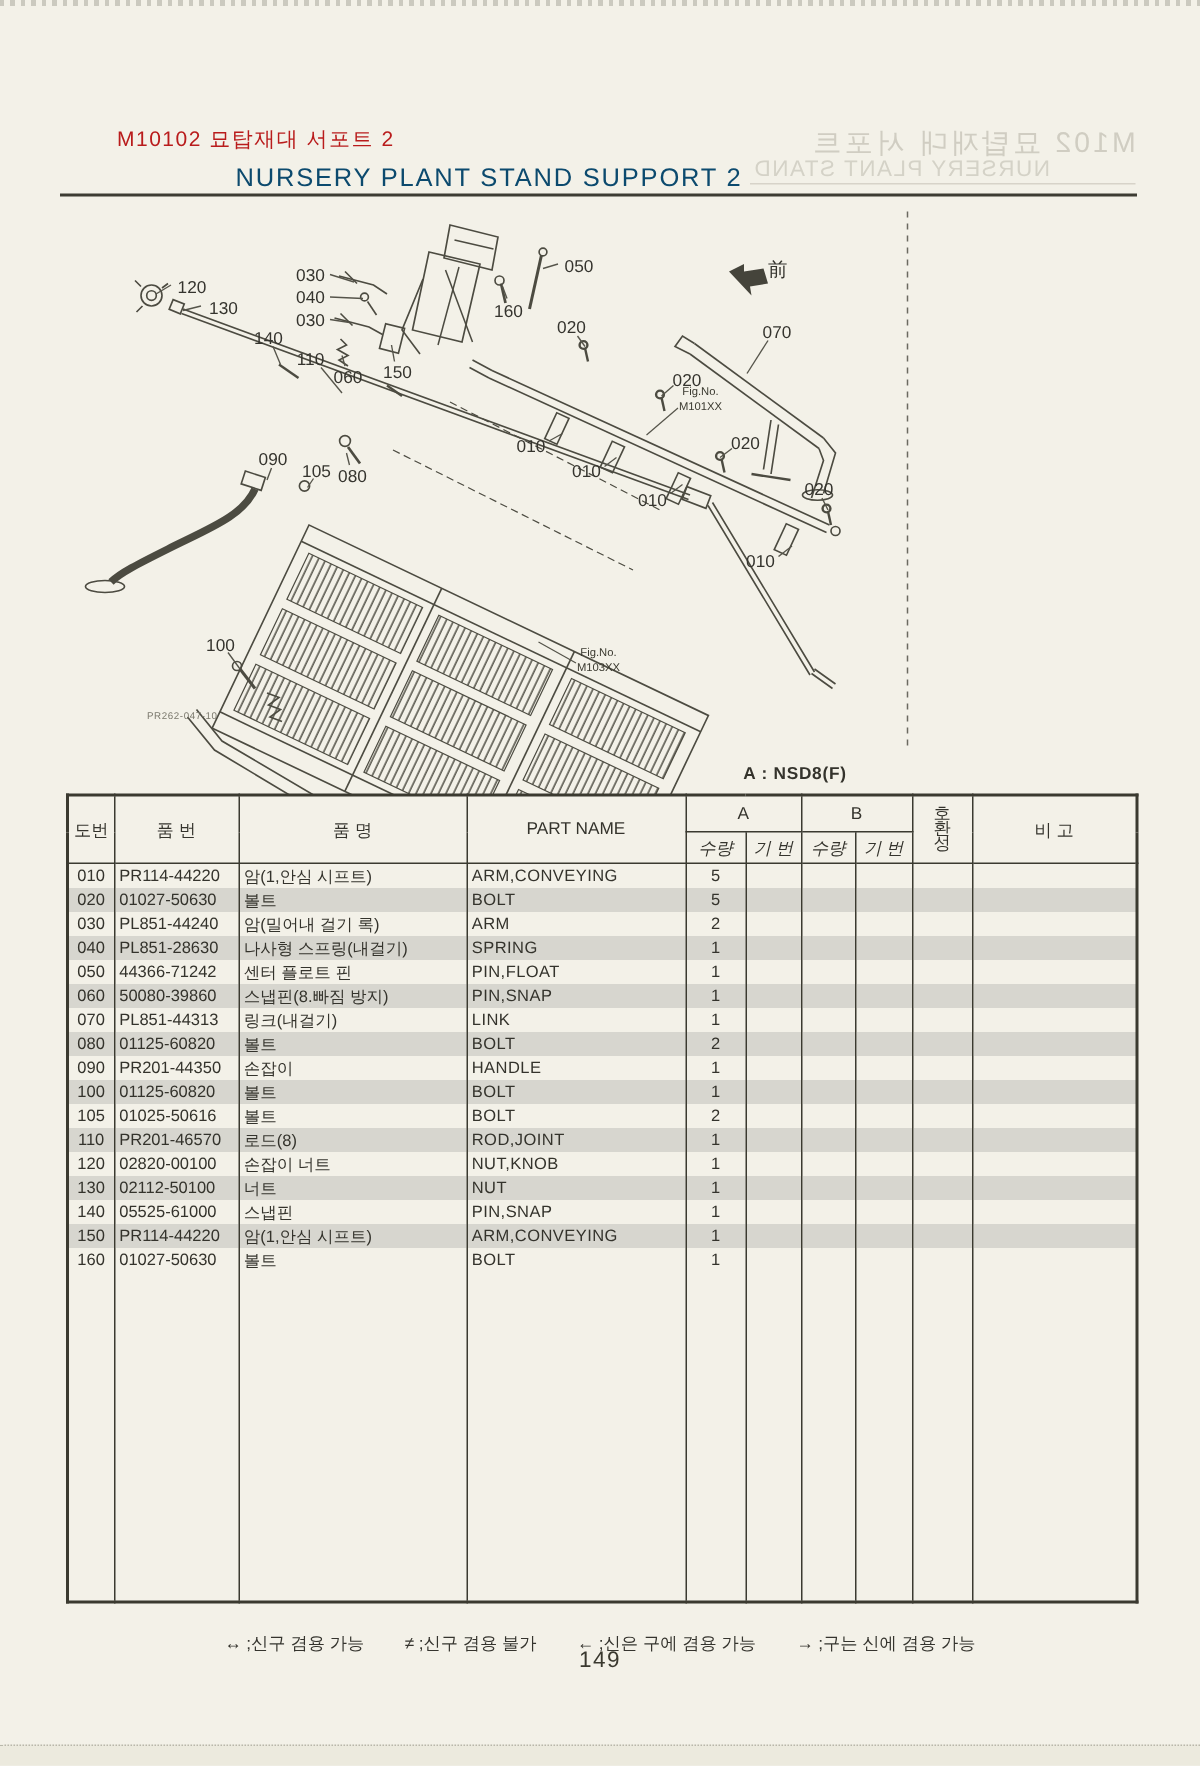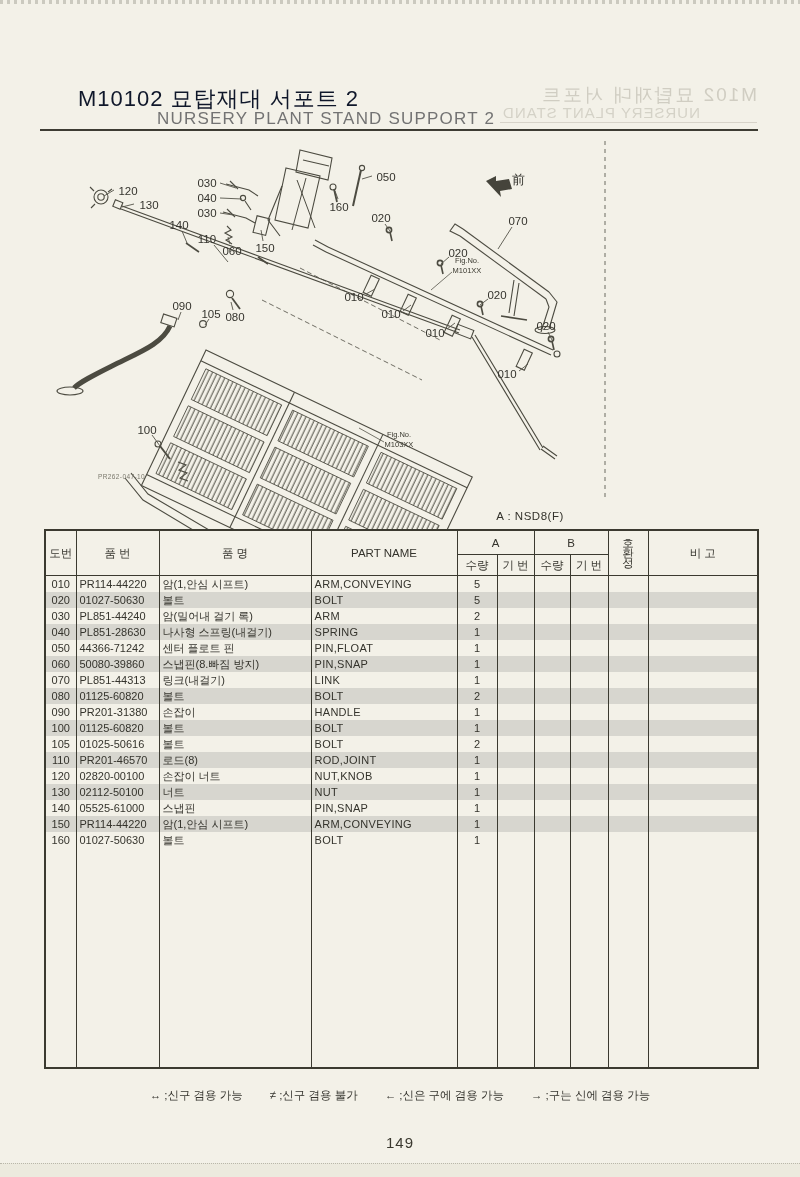--- a/index.html
+++ b/index.html
@@ -8,59 +8,59 @@
     background:#f3f1e8;
     font-family:"Liberation Sans","DejaVu Sans",sans-serif;
     color:#34332c;
   }
   .speckle-top{position:absolute;left:0;top:0;width:800px;height:4px;
     background:repeating-linear-gradient(90deg,#9a998d 0 3px,transparent 3px 7px);
     opacity:.45;}
   .speckle-bottom{position:absolute;left:0;top:1163px;width:800px;height:14px;
     background:#eceade;
     border-top:1px dotted #b9b7aa;}
-  .title-kr{position:absolute;left:78px;top:84px;font-size:22px;letter-spacing:1px;
-    color:#0f172a;font-weight:500;}
+  .title-kr{position:absolute;left:78px;top:84px;font-size:14px;letter-spacing:1px;
+    color:#b91c1c;font-weight:500;}
   .title-en{position:absolute;left:157px;top:109px;font-size:17px;letter-spacing:1.2px;
-    color:#737373;}
+    color:#0c4a6e;}
   .title-rule{position:absolute;left:40px;top:129px;width:718px;height:2px;background:#3d3c33;}
   .bleed{position:absolute;transform:scaleX(-1);color:#c5c2b6;white-space:nowrap;
     pointer-events:none;}
   .bleed1{right:43px;top:82px;font-size:19px;letter-spacing:2px;opacity:.75;}
   .bleed2{right:100px;top:104px;font-size:15px;letter-spacing:1px;opacity:.65;}
   .bleed-rule{position:absolute;left:500px;top:122px;width:257px;height:1px;background:#cfccc0;opacity:.8;}
   svg.diagram{position:absolute;left:0;top:0;}
   .callout{font-size:11.5px;fill:#35342e;}
   .figref{font-size:7.5px;fill:#3a392f;}
   .drawcode{font-size:6.5px;fill:#7a786c;letter-spacing:.4px;}
   .frontlbl{font-size:13px;fill:#35342e;}
   .model-note{position:absolute;left:468px;top:510px;width:124px;text-align:center;
-    font-size:11.5px;letter-spacing:.5px;}
+    font-size:11.5px;letter-spacing:.5px;font-weight:bold;}
   table.parts{position:absolute;left:44px;top:529px;width:713px;
     border-collapse:collapse;table-layout:fixed;
     border:2px solid #3b3a30;}
   table.parts th{font-weight:normal;font-size:11.5px;
     border:1px solid #3b3a30;padding:0;}
   table.parts thead tr.h1 th{height:23px;}
-  table.parts thead tr.h2 th{height:20px;}
+  table.parts thead tr.h2 th{height:20px;font-style:italic;}
   th.compat{font-size:10px;line-height:10px;padding:2px 0;}
   table.parts td{border-left:1px solid #3b3a30;border-right:1px solid #3b3a30;
     border-top:none;border-bottom:none;
     font-size:11px;height:16px;padding:0 3px;vertical-align:middle;
     white-space:nowrap;overflow:hidden;}
   table.parts tr.shaded td{background:#d7d6cf;}
   td.c0{text-align:center;padding:0;}
   td.c4,td.c5,td.c6,td.c7,td.c8{text-align:center;}
   td.c3{letter-spacing:.3px;margin-left:42px;}
   tr.filler td{height:219px;}
   .legend{position:absolute;left:0;top:1066px;width:800px;display:flex;
     justify-content:center;gap:27px;font-size:11.5px;color:#35342e;margin-top:22px;}
   .legend .sym{margin-right:3px;}
   .page-number{position:absolute;left:0;top:1098px;width:800px;text-align:center;
-    font-size:15px;letter-spacing:1px;color:#3a392f;margin-top:36px;}
+    font-size:15px;letter-spacing:1px;color:#3a392f;}
 </style>
 </head>
 <body>
 
 <div class="speckle-top"></div>
 
 <div class="bleed bleed1">M102 묘탑재대 서포트</div>
 <div class="bleed bleed2">NURSERY PLANT STAND</div>
 <div class="bleed-rule"></div>
 
@@ -379,21 +379,21 @@
         <td class="c3">BOLT</td>
         <td class="c4">2</td>
         <td class="c5"></td>
         <td class="c6"></td>
         <td class="c7"></td>
         <td class="c8"></td>
         <td class="c9"></td>
       </tr>
       <tr>
         <td class="c0">090</td>
-        <td class="c1">PR201-31380</td>
+        <td class="c1">PR201-44350</td>
         <td class="c2">손잡이</td>
         <td class="c3">HANDLE</td>
         <td class="c4">1</td>
         <td class="c5"></td>
         <td class="c6"></td>
         <td class="c7"></td>
         <td class="c8"></td>
         <td class="c9"></td>
       </tr>
       <tr class="shaded">

